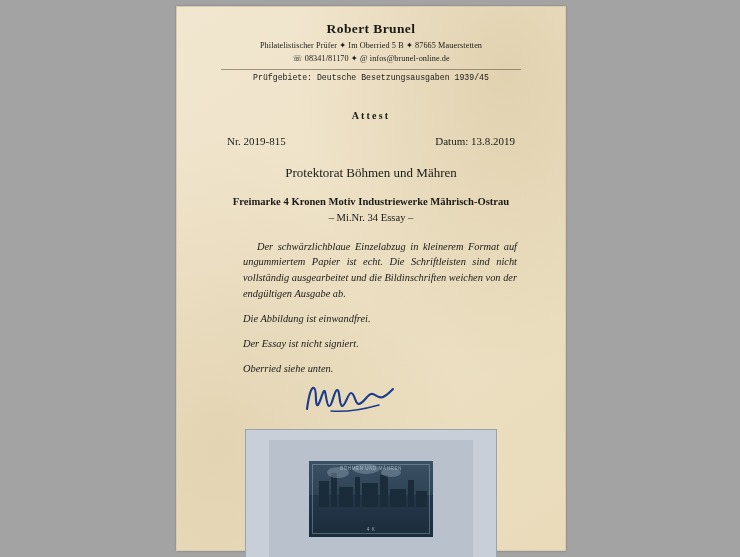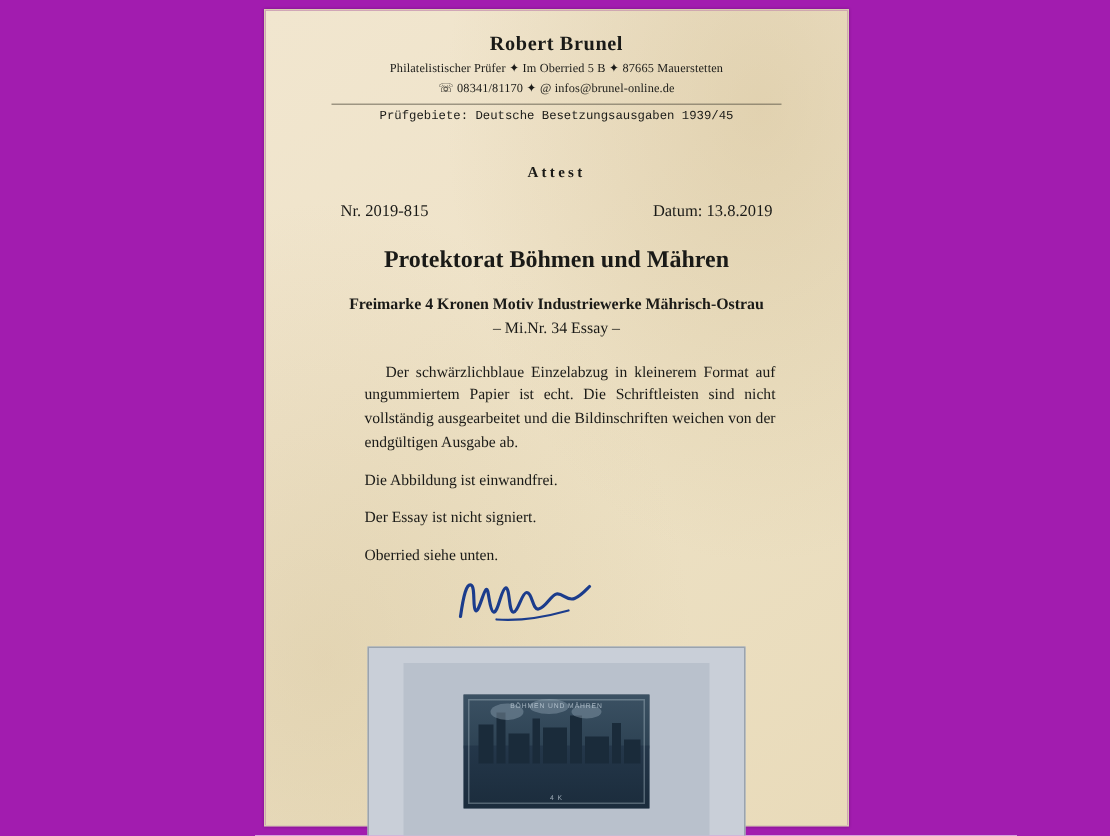--- a/index.html
+++ b/index.html
@@ -10,21 +10,21 @@
   body {
     width: 740px;
     height: 557px;
     font-family: "Liberation Serif", serif;
     overflow: hidden;
   }
   #page {
     position: relative;
     width: 740px;
     height: 557px;
-    background: #a21caf;
+    background: #a3a3a3;
   }
   
   #certificate {
     position: absolute;
     left: 176px;
     top: 6px;
     width: 390px;
     height: 545px;
     background: linear-gradient(145deg, #f1e6cf 0%, #efe3c9 35%, #ece0c3 60%, #e9dbba 100%);
     border: 1px solid #d8ccb0;
@@ -90,22 +90,22 @@
     display: flex;
     justify-content: space-between;
     align-items: flex-end;
     font-size: 11px;
     padding: 0 28px;
     margin-bottom: 18px;
   }
 
   
   .subject-1 {
-    font-size: 16px;
-    font-weight: bold;
+    font-size: 13px;
+    font-weight: normal;
     margin-bottom: 13px;
   }
   .subject-2 {
     font-size: 10.6px;
     font-weight: bold;
     line-height: 1.5;
     margin-bottom: 2px;
   }
   .subject-3 {
     font-size: 10.6px;
@@ -116,20 +116,21 @@
   
   .body-block {
     text-align: left;
     padding: 0 26px 0 44px;
     font-size: 10.4px;
     line-height: 1.52;
   }
   .body-para {
     margin: 4px 0 9px 0;
     text-align: justify;
+    font-style: italic;
   }
   .body-para.indent {
     text-indent: 14px;
   }
   .body-para.short {
     text-align: left;
   }
 
   
   .sig-wrap {

